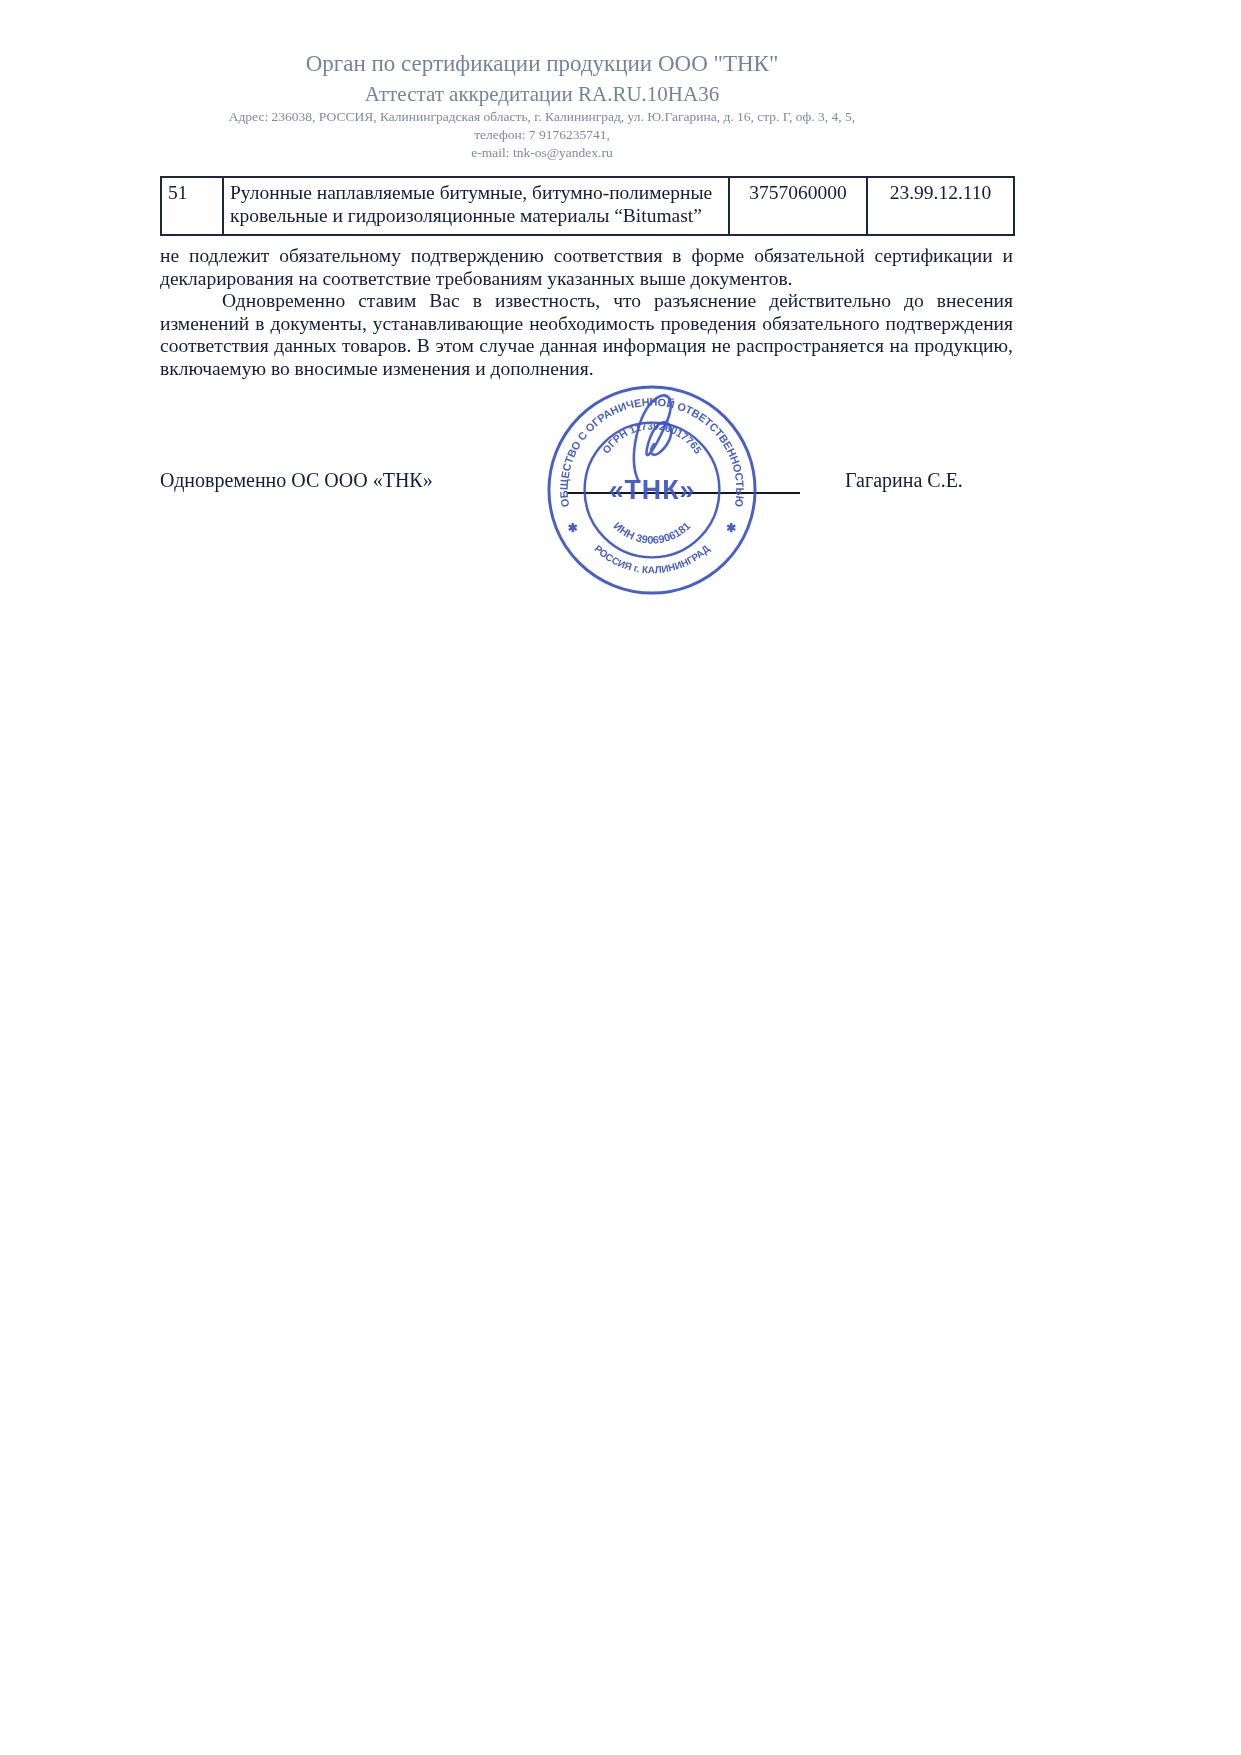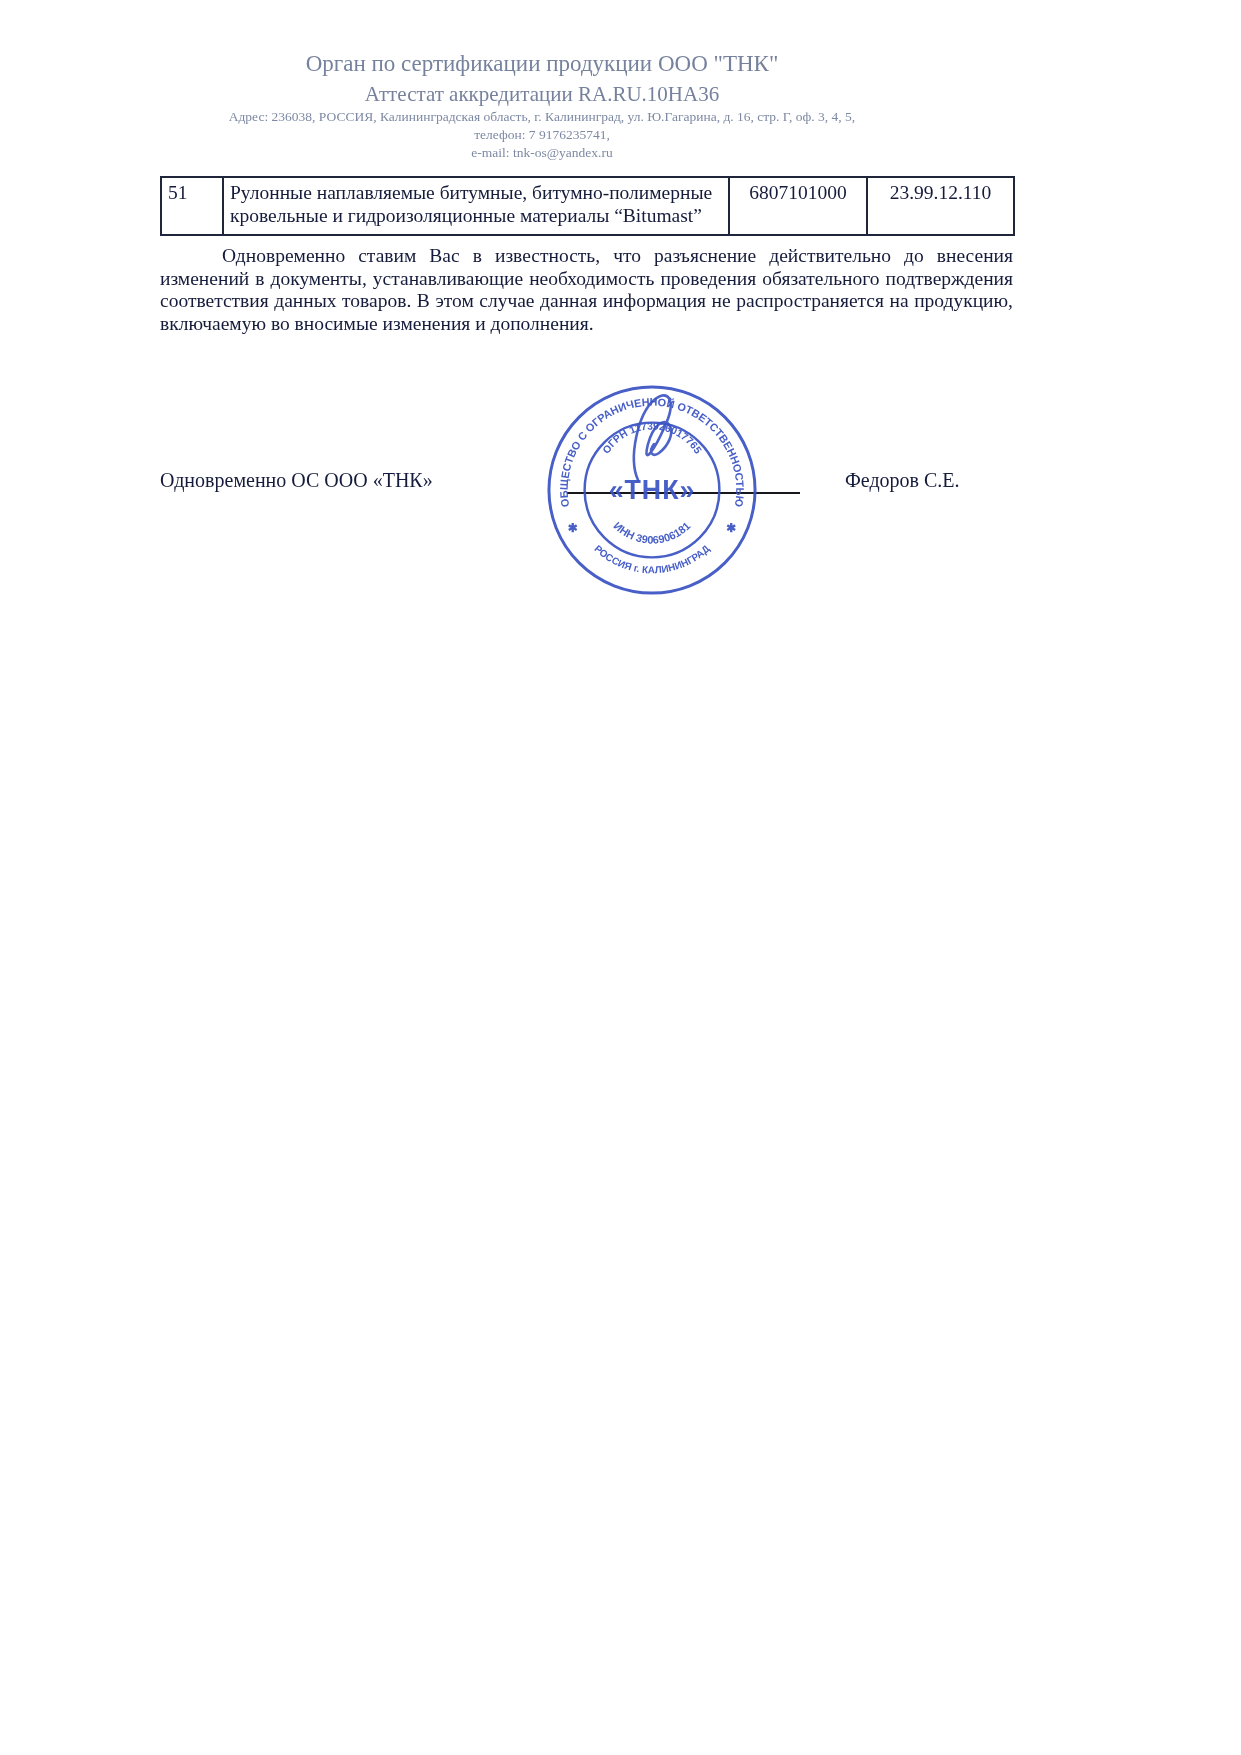--- a/index.html
+++ b/index.html
@@ -107,34 +107,35 @@
     <div class="h-small">телефон: 7 9176235741,</div>
     <div class="h-small">e-mail: tnk-os@yandex.ru</div>
   </div>
 
   <div class="content">
     <table class="doc-table">
       <tbody>
           <tr>
         <td class="c-num">51</td>
         <td class="c-desc">Рулонные наплавляемые битумные, битумно-полимерные кровельные и гидроизоляционные материалы “Bitumast”</td>
-        <td class="c-code c-code1">6807101000</td>
+        <td class="c-code c-code1">3757060000</td>
         <td class="c-code c-code2">23.99.12.110</td>
       </tr>
     </tbody>
       </table>
 
     <div class="body-text">
+      <p>не подлежит обязательному подтверждению соответствия в форме обязательной сертификации и декларирования на соответствие требованиям указанных выше документов.</p>
       <p class="indent">Одновременно ставим Вас в известность, что разъяснение действительно до внесения изменений в документы, устанавливающие необходимость проведения обязательного подтверждения соответствия данных товаров. В этом случае данная информация не распространяется на продукцию, включаемую во вносимые изменения и дополнения.</p>
     </div>
   </div>
 
   <div class="sign-title">Одновременно ОС ООО «ТНК»</div>
   <div class="sign-line"></div>
-  <div class="sign-name">Федоров С.Е.</div>
+  <div class="sign-name">Гагарина С.Е.</div>
 
   <svg class="stamp" viewBox="0 0 220 220">
     <g fill="none" stroke="#3A53C3">
       <circle cx="110" cy="110" r="104" stroke-width="3"></circle>
       <circle cx="110" cy="110" r="68" stroke-width="2.5"></circle>
     </g>
     <defs>
       <path id="arcTop" d="M 29.2 136.3 A 85 85 0 1 1 190.8 136.3"></path>
       <path id="arcBottom" d="M 43.8 161.7 A 84 84 0 0 0 176.2 161.7"></path>
       <path id="arcOgrn" d="M 58.2 105.5 A 52 52 0 1 1 161.8 105.5"></path>

